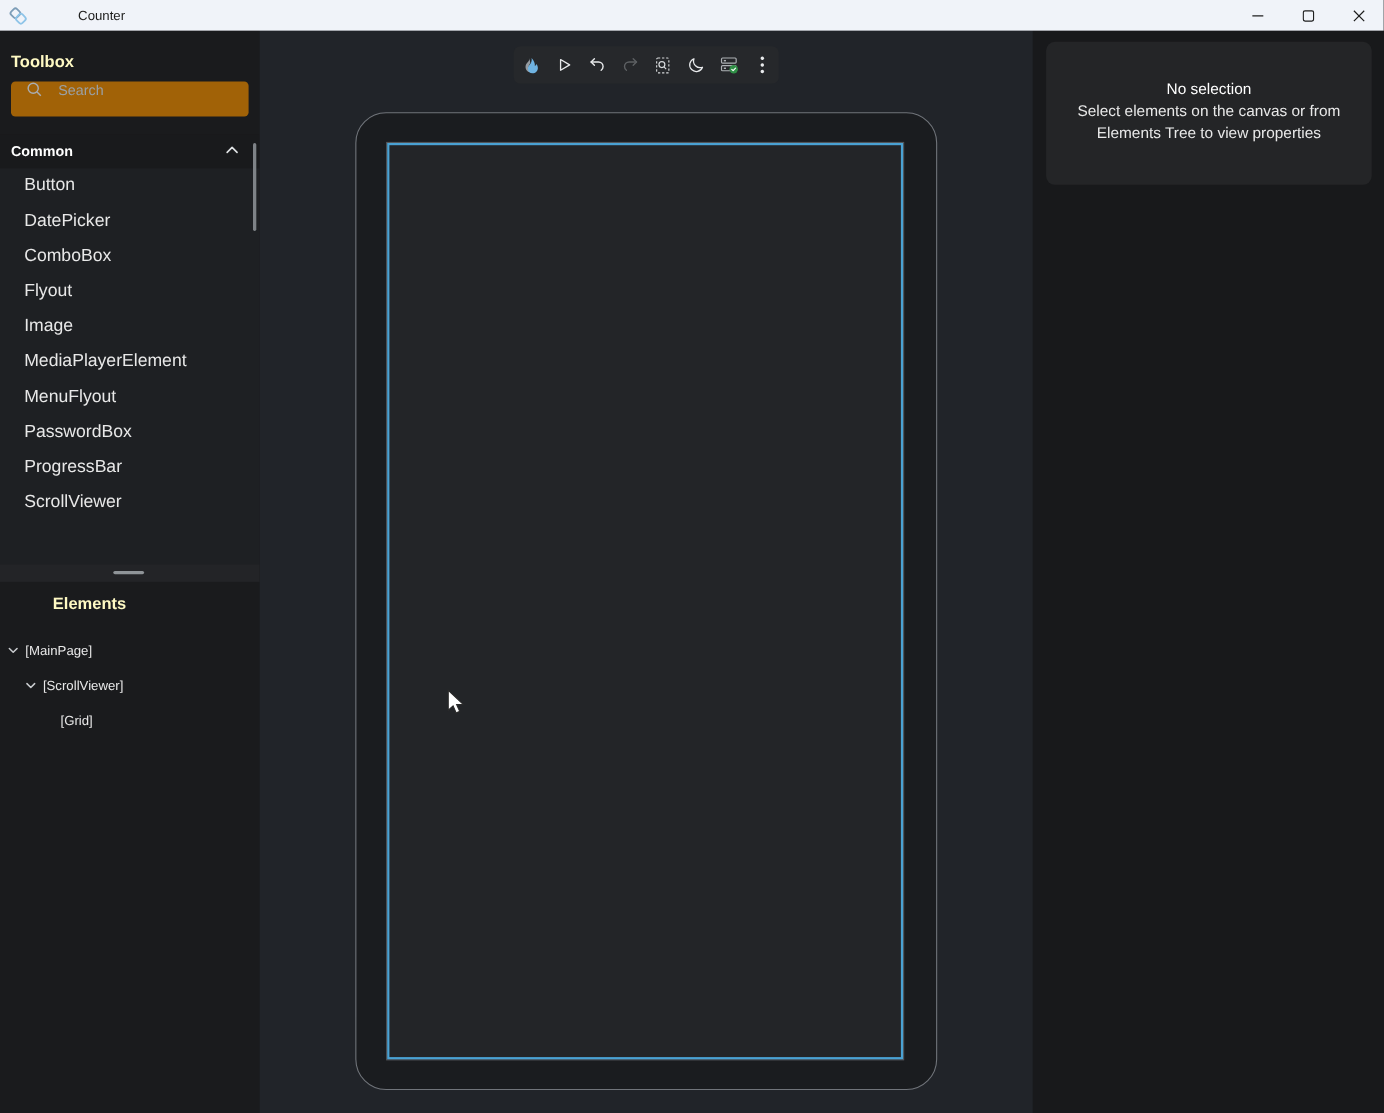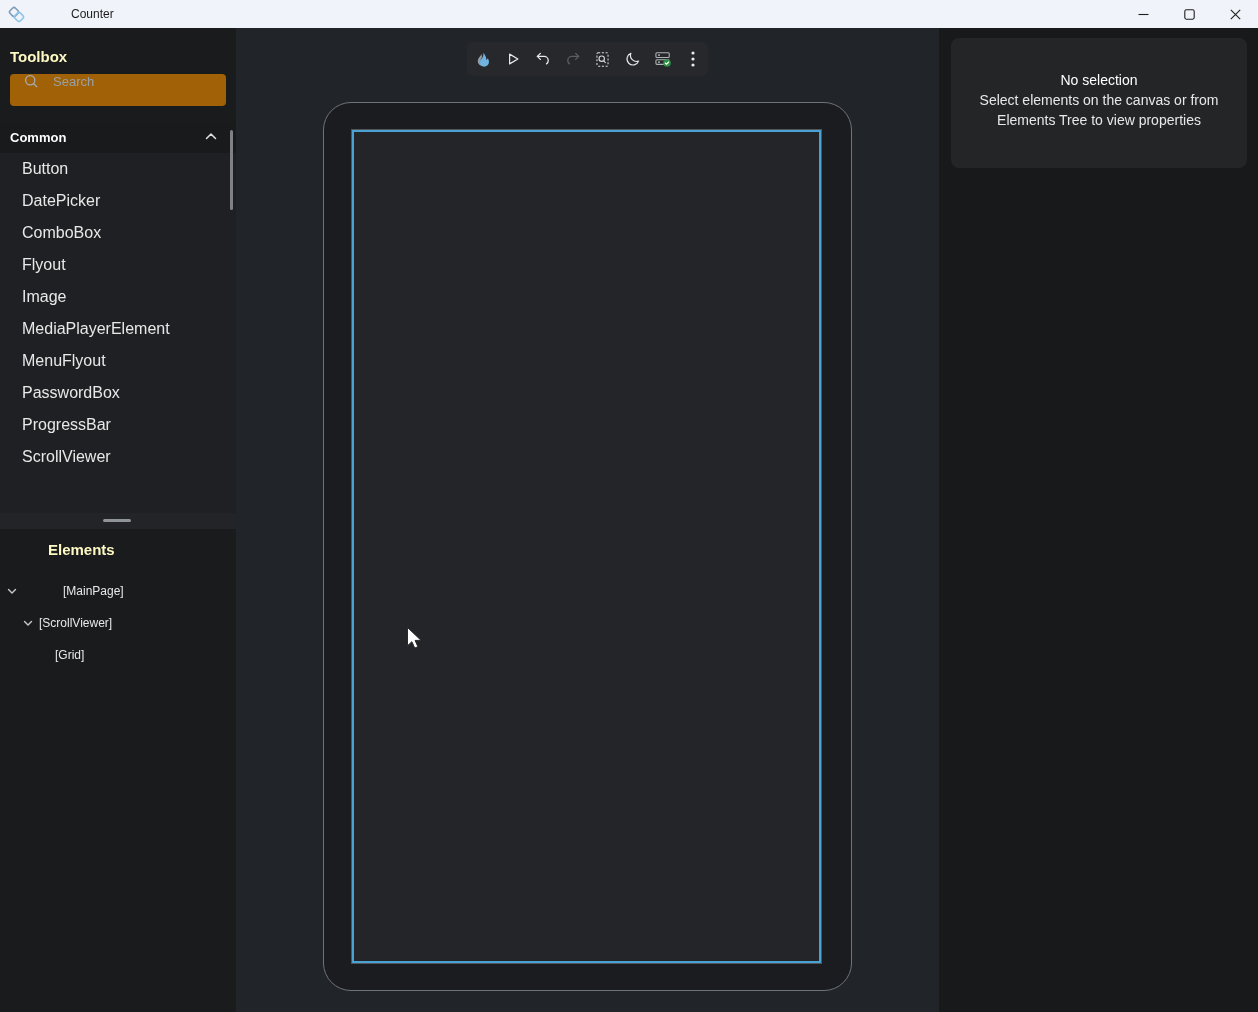--- a/index.html
+++ b/index.html
@@ -128,21 +128,21 @@
 
     <div class="v-scrollbar"></div>
 
     <div class="splitter">
       <div class="grip"></div>
     </div>
 
     <div class="panel-title elements-panel-title" style="left:20px;margin-left:28px;">Elements</div>
 
     <div class="tree">
-      <div class="tree-row" style="padding-left:6px;gap:40px;">
+      <div class="tree-row" style="padding-left:6px;">
         <svg class="chev" width="12" height="12" viewBox="0 0 12 12">
           <path d="M2.5 4.5L6 8l3.5-3.5" fill="none" stroke="#c8cbce" stroke-width="1.4" stroke-linecap="round" stroke-linejoin="round"></path>
         </svg>
         <span>[MainPage]</span>
       </div>
       <div class="tree-row" style="padding-left:22px;">
         <svg class="chev" width="12" height="12" viewBox="0 0 12 12">
           <path d="M2.5 4.5L6 8l3.5-3.5" fill="none" stroke="#c8cbce" stroke-width="1.4" stroke-linecap="round" stroke-linejoin="round"></path>
         </svg>
         <span>[ScrollViewer]</span>

